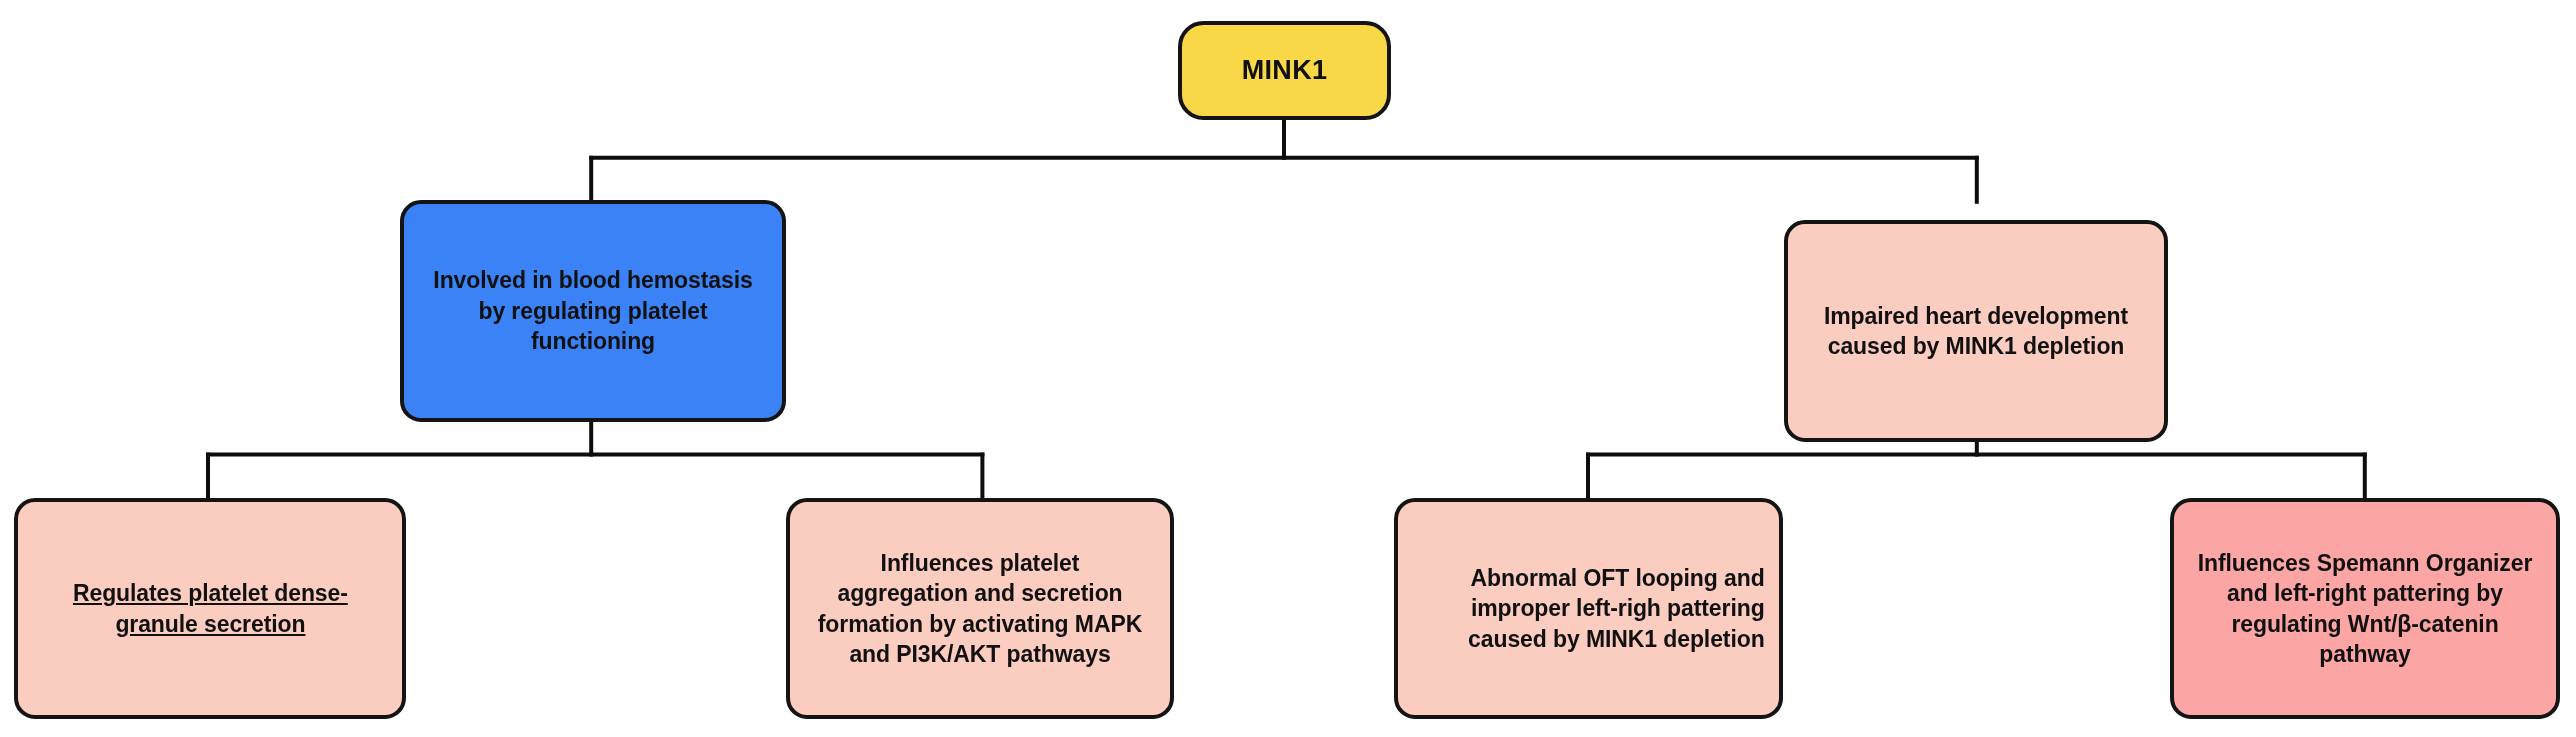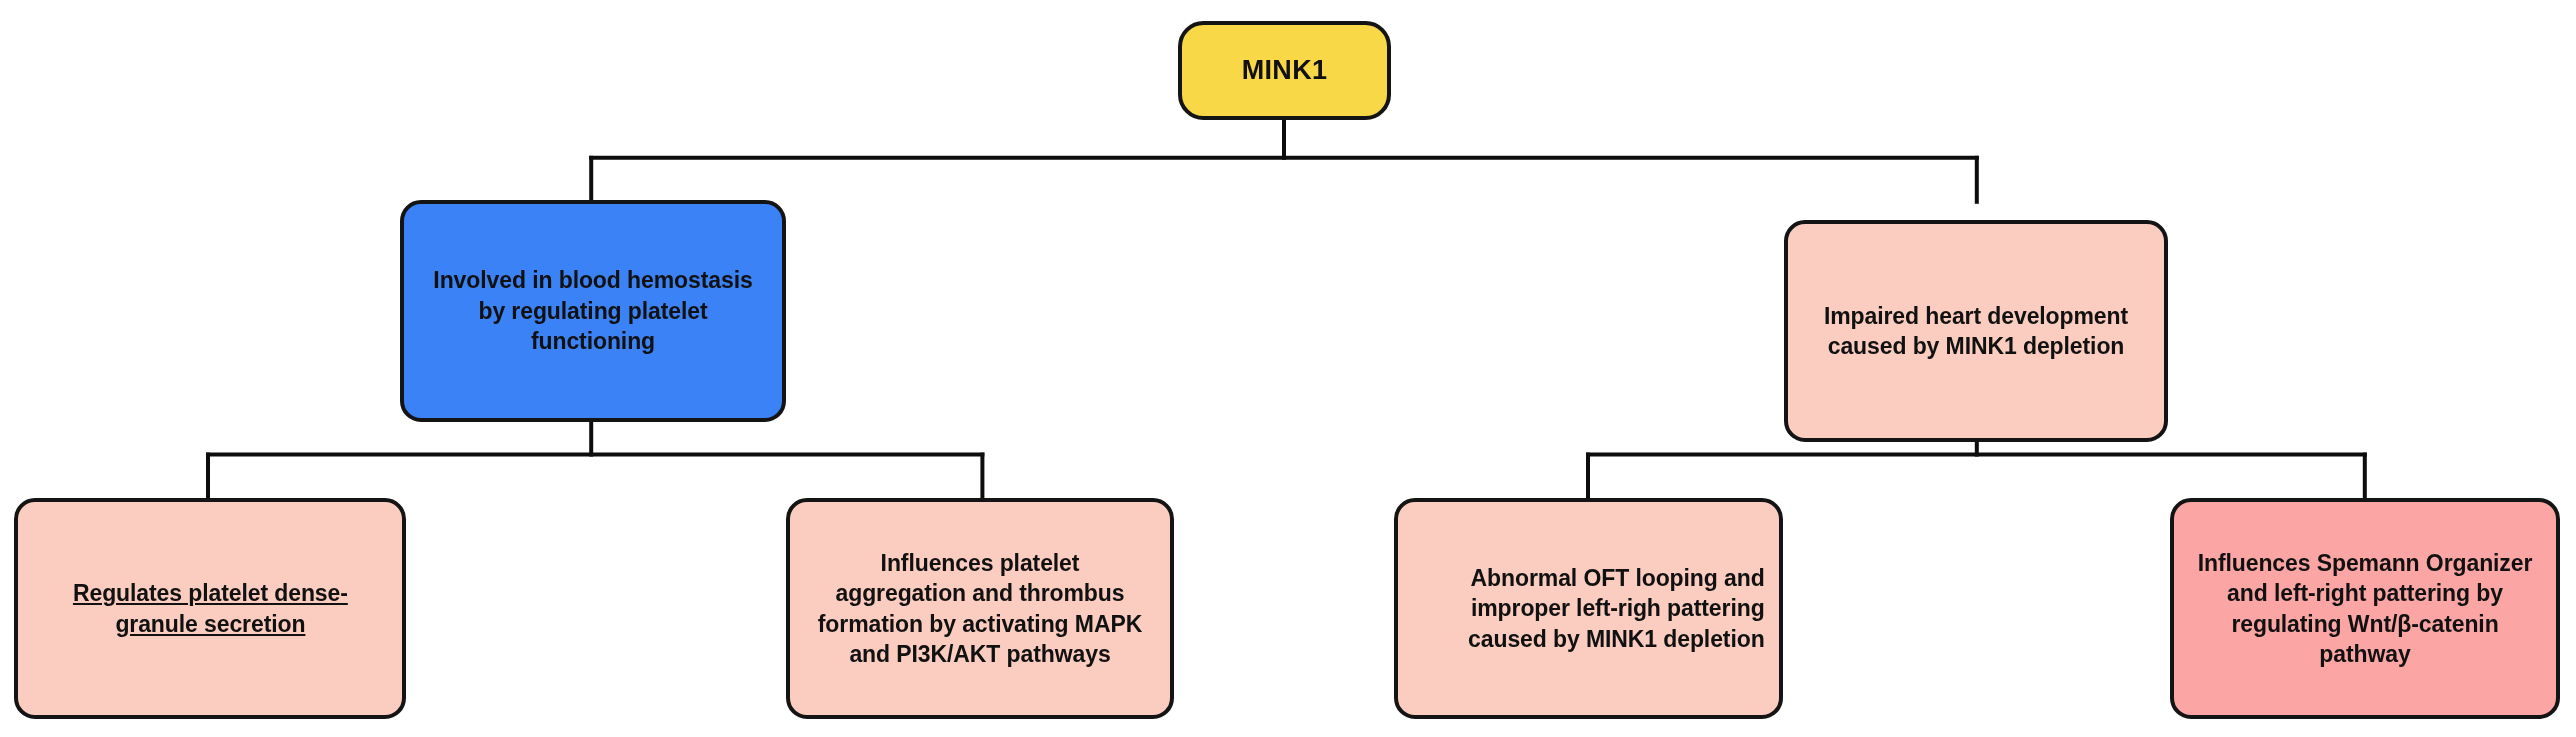--- a/index.html
+++ b/index.html
@@ -117,21 +117,21 @@
 caused by MINK1 depletion</span>
   </div>
 
   <div class="node leaf" id="node-l1" style="background: rgb(251, 204, 192); border-color: rgb(20, 20, 20);">
     <span class="label">Regulates platelet dense-
 granule secretion</span>
   </div>
 
   <div class="node leaf" id="node-l2" style="background: rgb(251, 204, 192); border-color: rgb(20, 20, 20);">
     <span class="label">Influences platelet
-aggregation and thrombus
+aggregation and secretion
 formation by activating MAPK
 and PI3K/AKT pathways</span>
   </div>
 
   <div class="node leaf" id="node-l3" style="background: rgb(251, 204, 192); border-color: rgb(20, 20, 20); text-align: right;">
     <span class="label">Abnormal OFT looping and
 improper left-righ pattering
 caused by MINK1 depletion</span>
   </div>
 

